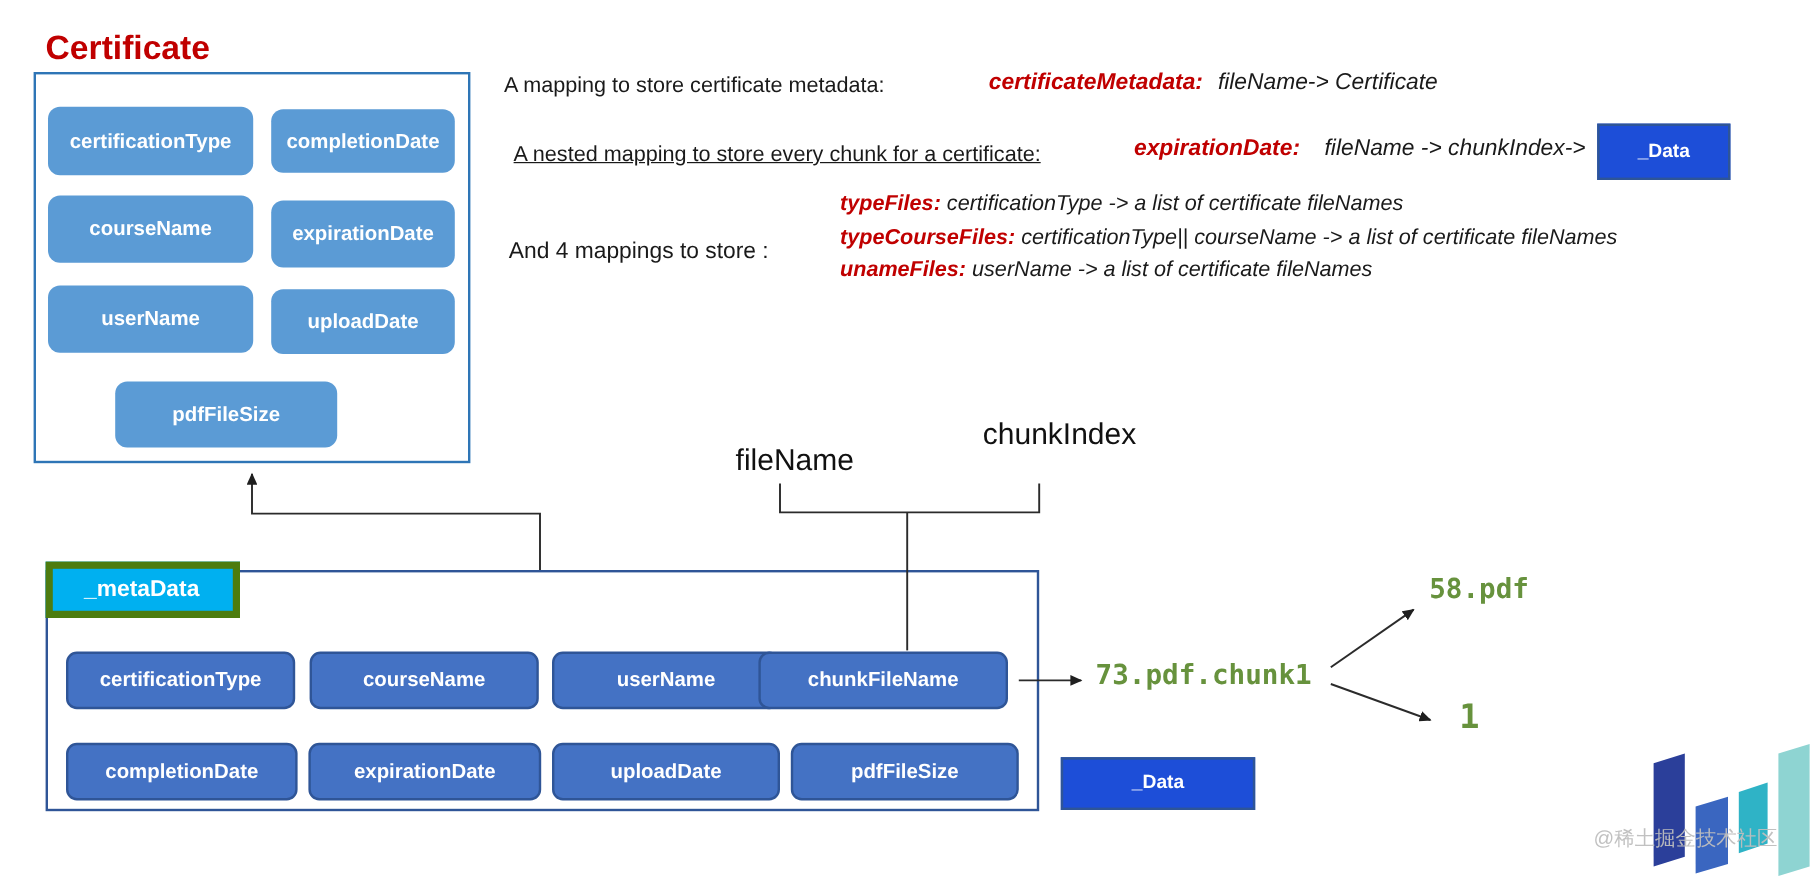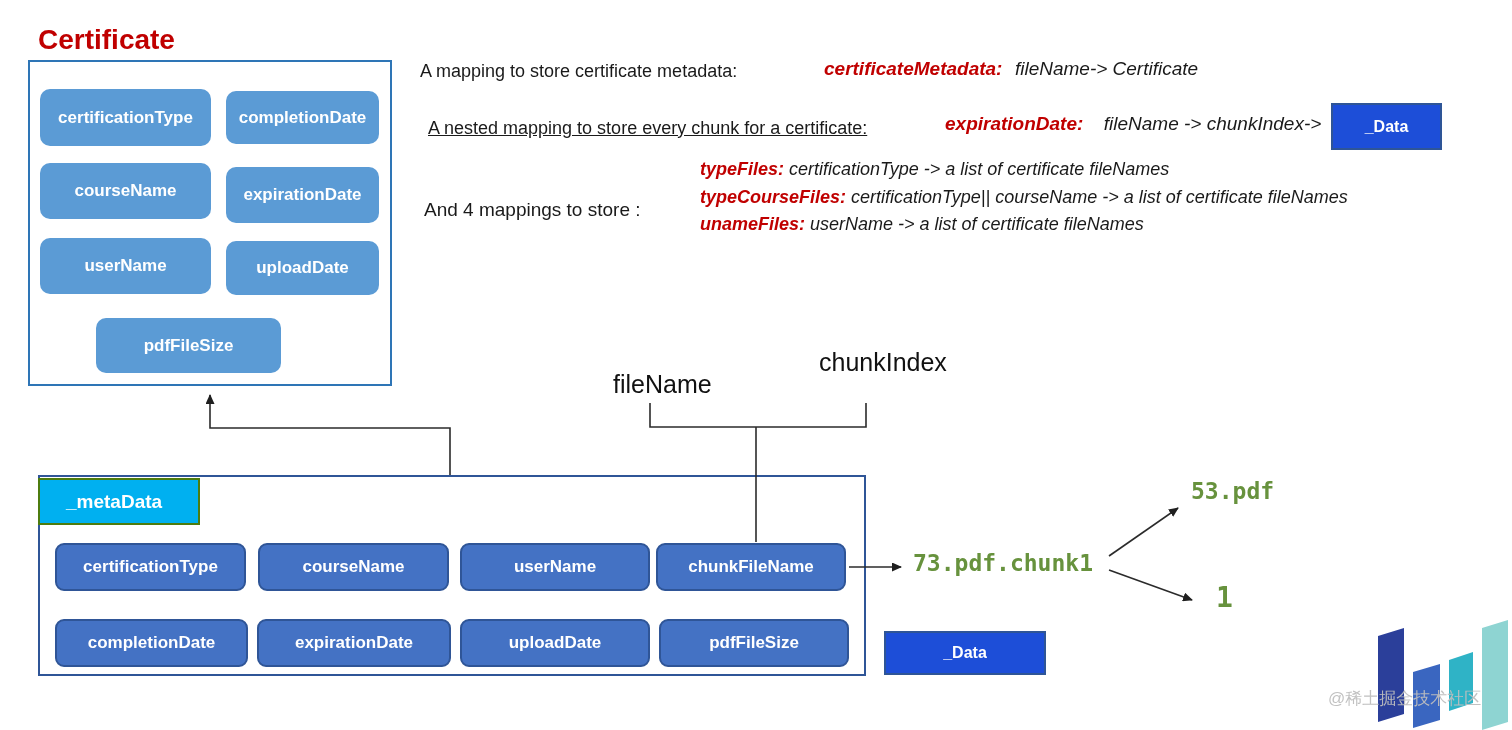--- a/index.html
+++ b/index.html
@@ -45,22 +45,22 @@
 
   
   .bracket-label { font-size:25px; color:#111111; white-space:nowrap; }
 
   
   .meta-box {
     left:38px; top:475px; width:828px; height:201px;
     border:2px solid #2f5597; background:#ffffff;
   }
   .meta-tab {
-    left:38px; top:478px; width:162px; height:47px;
-    background:#00b0f0; border:2px solid #4d7c0f;
+    left:38px; top:468px; width:162px; height:47px;
+    background:#00b0f0; border:6px solid #4d7c0f;
     color:#ffffff; font-weight:bold; font-size:19px;
     display:flex; align-items:center; padding-left:26px;
     z-index:3;
   }
   .btn-dark {
     position:absolute;
     background:#4472c4; border:2px solid #2f5597; border-radius:9px;
     color:#ffffff; font-weight:bold; font-size:17px;
     display:flex; align-items:center; justify-content:center;
     text-align:center; z-index:2;
@@ -131,28 +131,28 @@
 
 <div class="abs bracket-label" style="left:613px; top:370px;">fileName</div>
 <div class="abs bracket-label" style="left:801px; top:348px;margin-left:18px;">chunkIndex</div>
 
 <div class="abs meta-box"></div>
 <div class="abs meta-tab">_metaData</div>
 
 <div class="btn-dark" style="left:55px;  top:543px; width:191px; height:48px;">certificationType</div>
 <div class="btn-dark" style="left:258px; top:543px; width:191px; height:48px;">courseName</div>
 <div class="btn-dark" style="left:460px; top:543px; width:190px; height:48px;">userName</div>
-<div class="btn-dark" style="left:656px; top:543px; width:190px; height:48px;">chunkFileName</div>
+<div class="btn-dark" style="left:632px; top:543px; width:208px; height:48px;">chunkFileName</div>
 <div class="btn-dark" style="left:55px;  top:619px; width:193px; height:48px;">completionDate</div>
 <div class="btn-dark" style="left:257px; top:619px; width:194px; height:48px;">expirationDate</div>
 <div class="btn-dark" style="left:460px; top:619px; width:190px; height:48px;">uploadDate</div>
 <div class="btn-dark" style="left:659px; top:619px; width:190px; height:48px;">pdfFileSize</div>
 
 <div class="abs code-green" style="left:913px; top:550px; font-size:23px;">73.pdf.chunk1</div>
-<div class="abs code-green" style="left:1191px; top:478px; font-size:23px;">53.pdf</div>
+<div class="abs code-green" style="left:1191px; top:478px; font-size:23px;">58.pdf</div>
 <div class="abs code-green" style="left:1216px; top:581px; font-size:28px; font-weight:bold;">1</div>
 
 <div class="abs data-chip" style="left:884px; top:631px; width:162px; height:44px;">_Data</div>
 
 <svg class="connectors" width="1512" height="730" viewBox="0 0 1512 730">
   <defs>
     <marker id="arrow" markerWidth="11" markerHeight="9" refX="9" refY="4.5" orient="auto" markerUnits="userSpaceOnUse">
       <path d="M0,0 L10,4.5 L0,9 z" fill="#1f1f1f"></path>
     </marker>
   </defs>

